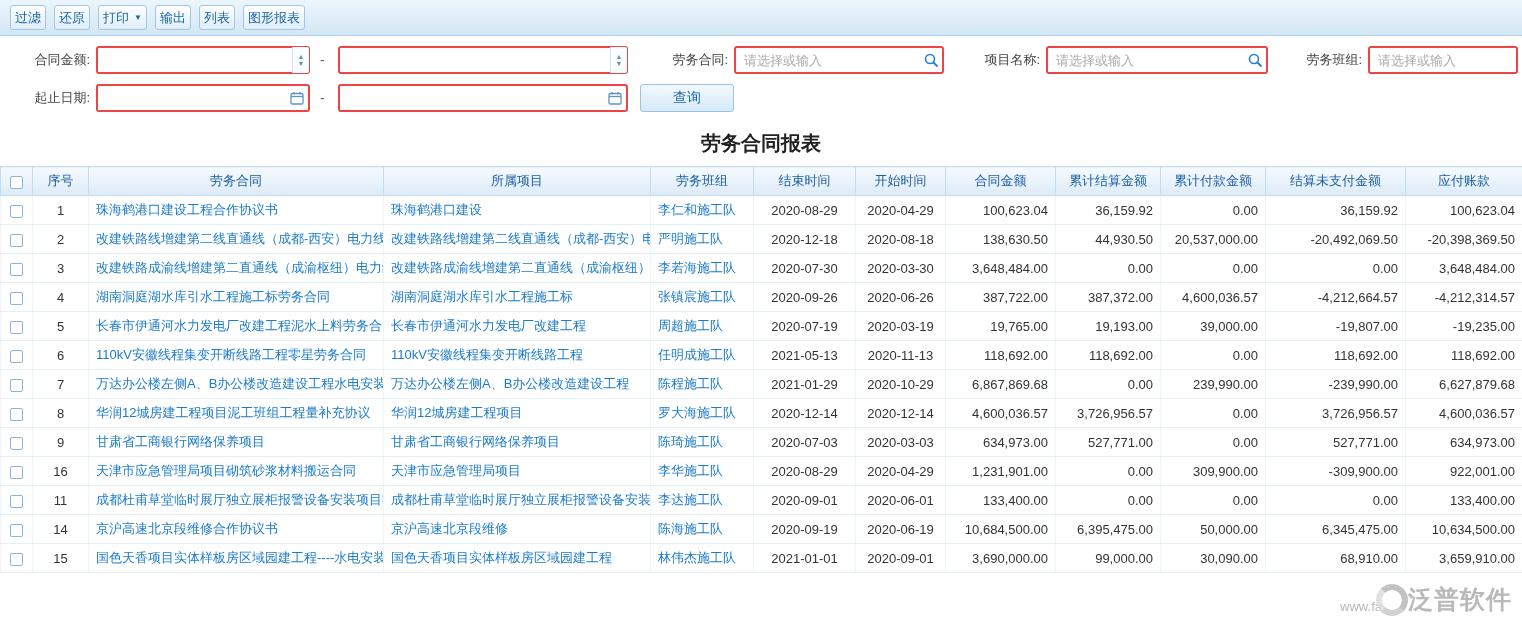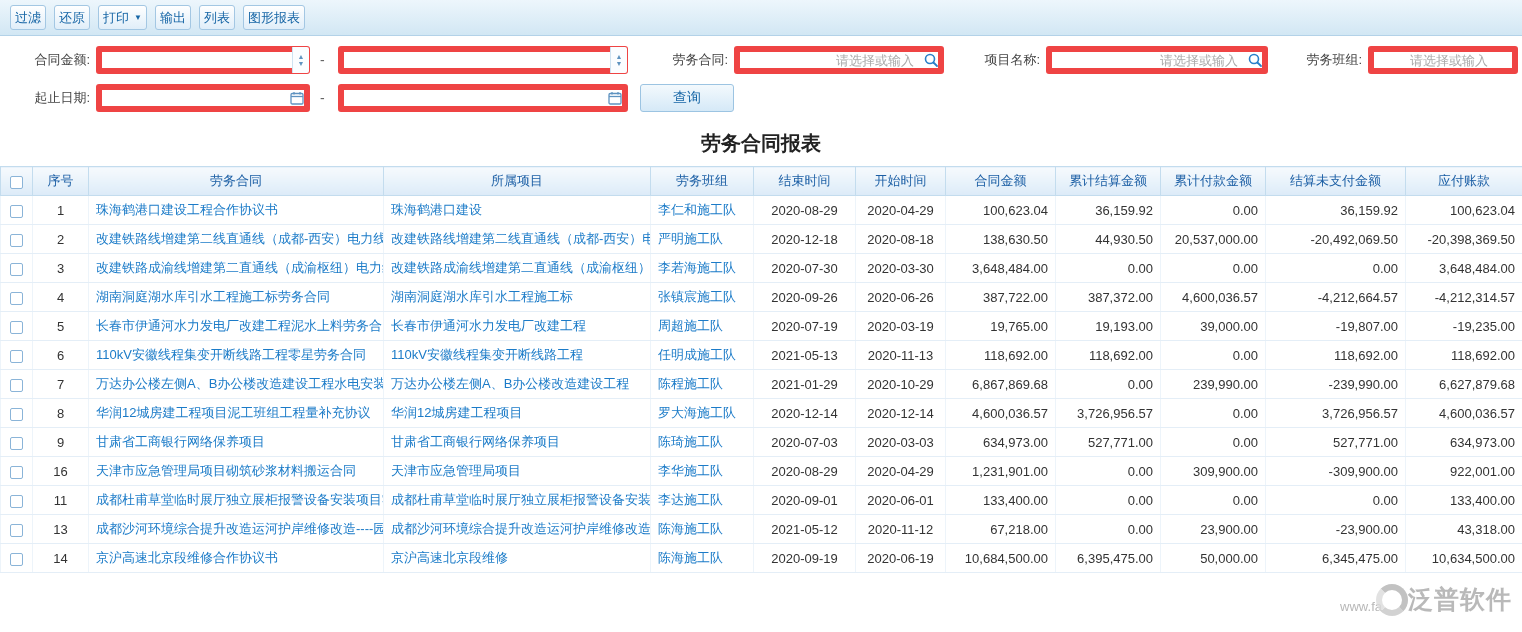--- a/index.html
+++ b/index.html
@@ -20,24 +20,23 @@
     background:linear-gradient(#ffffff,#e0eef9);
     border:1px solid #a3c7e3; border-radius:3px;
     color:#1766a6; font-size:13px; cursor:pointer; white-space:nowrap;
   }
   .tbtn .caret { font-size:8px; line-height:1; color:#1766a6; }
   
   .filters { position:relative; height:86px; background:#fff; }
   .flabel { position:absolute; height:28px; line-height:28px; font-size:13px; color:#444; text-align:right; }
   .fwrap  { position:absolute; height:28px; }
   .fwrap input {
-    width:100%; height:28px; border:6px solid #ef4444; border-radius:3px;
+    width:100%; height:28px; border:2px solid #ef4444; border-radius:3px;
     background:#fff; font-size:13px; color:#333; padding:0 24px 0 8px; outline:none;
     font-family:inherit;
-    text-align:right;
   }
   .fwrap input::placeholder { color:#aaa; }
   .dash { position:absolute; height:28px; line-height:28px; font-size:14px; color:#666; }
   .spin {
     position:absolute; right:1px; top:1px; bottom:1px; width:17px;
     border-left:1px solid #cfe2f1; display:flex; flex-direction:column;
     align-items:center; justify-content:center; cursor:pointer; background:#fbfdff;
     border-radius:0 2px 2px 0;
   }
   .spin span { font-size:7px; line-height:7px; color:#5f93c0; }
@@ -358,46 +357,46 @@
     <td class="c-date">2020-09-01</td>
     <td class="c-date">2020-06-01</td>
     <td class="c-num">133,400.00</td>
     <td class="c-num">0.00</td>
     <td class="c-num">0.00</td>
     <td class="c-num">0.00</td>
     <td class="c-num">133,400.00</td>
   </tr>
       <tr>
     <td class="c-check"><input type="checkbox" style=""></td>
-    <td class="c-no">13</td>
-    <td class="c-link">成都沙河环境综合提升改造运河护岸维修改造----园</td>
-    <td class="c-link">成都沙河环境综合提升改造运河护岸维修改造</td>
-    <td class="c-link">陈海施工队</td>
-    <td class="c-date">2021-05-12</td>
-    <td class="c-date">2020-11-12</td>
-    <td class="c-num">67,218.00</td>
-    <td class="c-num">0.00</td>
-    <td class="c-num">23,900.00</td>
-    <td class="c-num">-23,900.00</td>
-    <td class="c-num">43,318.00</td>
-  </tr>
-      <tr>
-    <td class="c-check"><input type="checkbox" style=""></td>
     <td class="c-no">14</td>
     <td class="c-link">京沪高速北京段维修合作协议书</td>
     <td class="c-link">京沪高速北京段维修</td>
     <td class="c-link">陈海施工队</td>
     <td class="c-date">2020-09-19</td>
     <td class="c-date">2020-06-19</td>
     <td class="c-num">10,684,500.00</td>
     <td class="c-num">6,395,475.00</td>
     <td class="c-num">50,000.00</td>
     <td class="c-num">6,345,475.00</td>
     <td class="c-num">10,634,500.00</td>
   </tr>
+      <tr>
+    <td class="c-check"><input type="checkbox" style=""></td>
+    <td class="c-no">15</td>
+    <td class="c-link">国色天香项目实体样板房区域园建工程----水电安装</td>
+    <td class="c-link">国色天香项目实体样板房区域园建工程</td>
+    <td class="c-link">林伟杰施工队</td>
+    <td class="c-date">2021-01-01</td>
+    <td class="c-date">2020-09-01</td>
+    <td class="c-num">3,690,000.00</td>
+    <td class="c-num">99,000.00</td>
+    <td class="c-num">30,090.00</td>
+    <td class="c-num">68,910.00</td>
+    <td class="c-num">3,659,910.00</td>
+  </tr>
     </tbody>
 </table>
 
 <div class="wm-url">www.fa</div>
 <div class="watermark">
   <div class="wm-logo"></div>
   <div class="wm-text">泛普软件</div>
 </div>
 
 </body></html>

